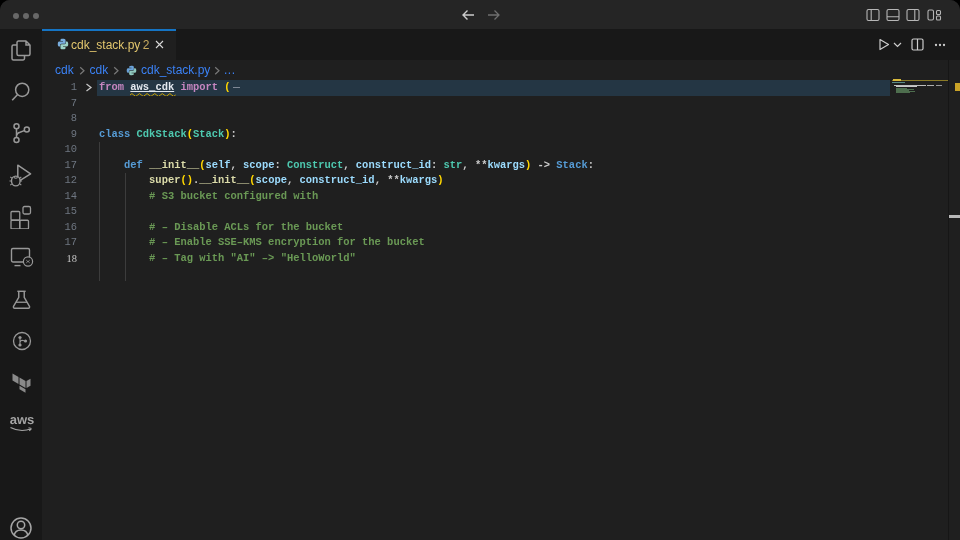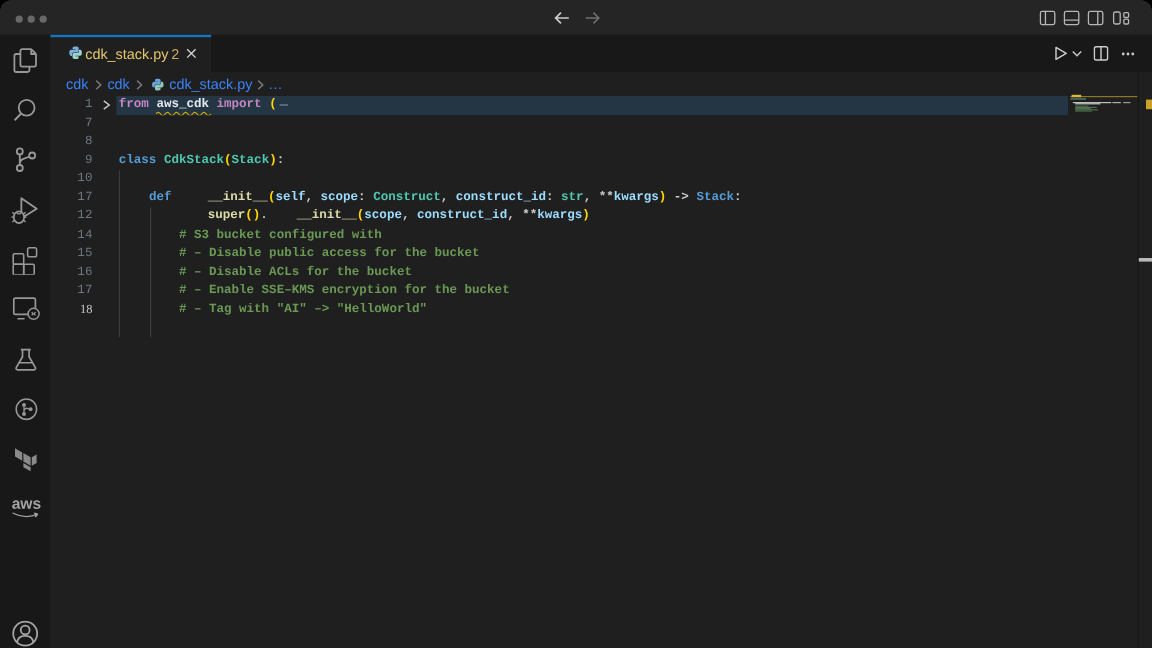--- a/index.html
+++ b/index.html
@@ -18,25 +18,25 @@
         color:#3b82f6; font-size:12px; line-height:20px; }
   .bcc { top:5.5px; width:7px; height:10px; }
   #code { left:0px; top:80px; width:960px; font-family:"Liberation Mono", monospace;
           font-size:10.45px; line-height:15.5px; color:#cccccc; font-weight:bold; }
   .row { position:relative; height:15.5px; }
   .ln { position:absolute; right:883px; width:40px; text-align:right; color:#6e7681; font-weight:normal; }
   .cl { position:absolute; left:99px; white-space:pre; }
   .k1 { color:#c586c0; } 
   .k2 { color:#569cd6;margin-top:48px; } 
   .ty { color:#4ec9b0;text-align:right; } 
-  .fn { color:#dcdcaa;margin-left:24px; } 
+  .fn { color:#dcdcaa; } 
   .pm { color:#9cdcfe; } 
   .br { color:#ffd700; } 
   .cm { color:#6a9955; } 
-  .mod { color:#e4e9ef; }
+  .mod { color:#e4e9ef; text-decoration:underline; }
   svg { display:block; }
 </style>
 </head>
 <body>
 <div id="win">
 
   <div class="abs" id="titlebar">
     <div class="abs dot" style="left:12.5px;"></div>
     <div class="abs dot" style="left:22.6px;"></div>
     <div class="abs dot" style="left:32.7px;"></div>
@@ -213,21 +213,20 @@
     <div class="row">
         <span class="ln">12</span>
         <span class="cl">        <span class="fn">super</span><span class="br">()</span>.<span class="fn">__init__</span><span class="br">(</span><span class="pm">scope</span>, <span class="pm">construct_id</span>, **<span class="pm">kwargs</span><span class="br">)</span></span>
       </div>
     <div class="row">
         <span class="ln">14</span>
         <span class="cl"><span class="cm">        # S3 bucket configured with</span></span>
       </div>
     <div class="row">
         <span class="ln">15</span>
-        <span class="cl"><span class="cm">        # – Disable public access for the bucket</span></span>
       </div>
     <div class="row">
         <span class="ln">16</span>
         <span class="cl"><span class="cm">        # – Disable ACLs for the bucket</span></span>
       </div>
     <div class="row">
         <span class="ln">17</span>
         <span class="cl"><span class="cm">        # – Enable SSE–KMS encryption for the bucket</span></span>
       </div>
     <div class="row">

